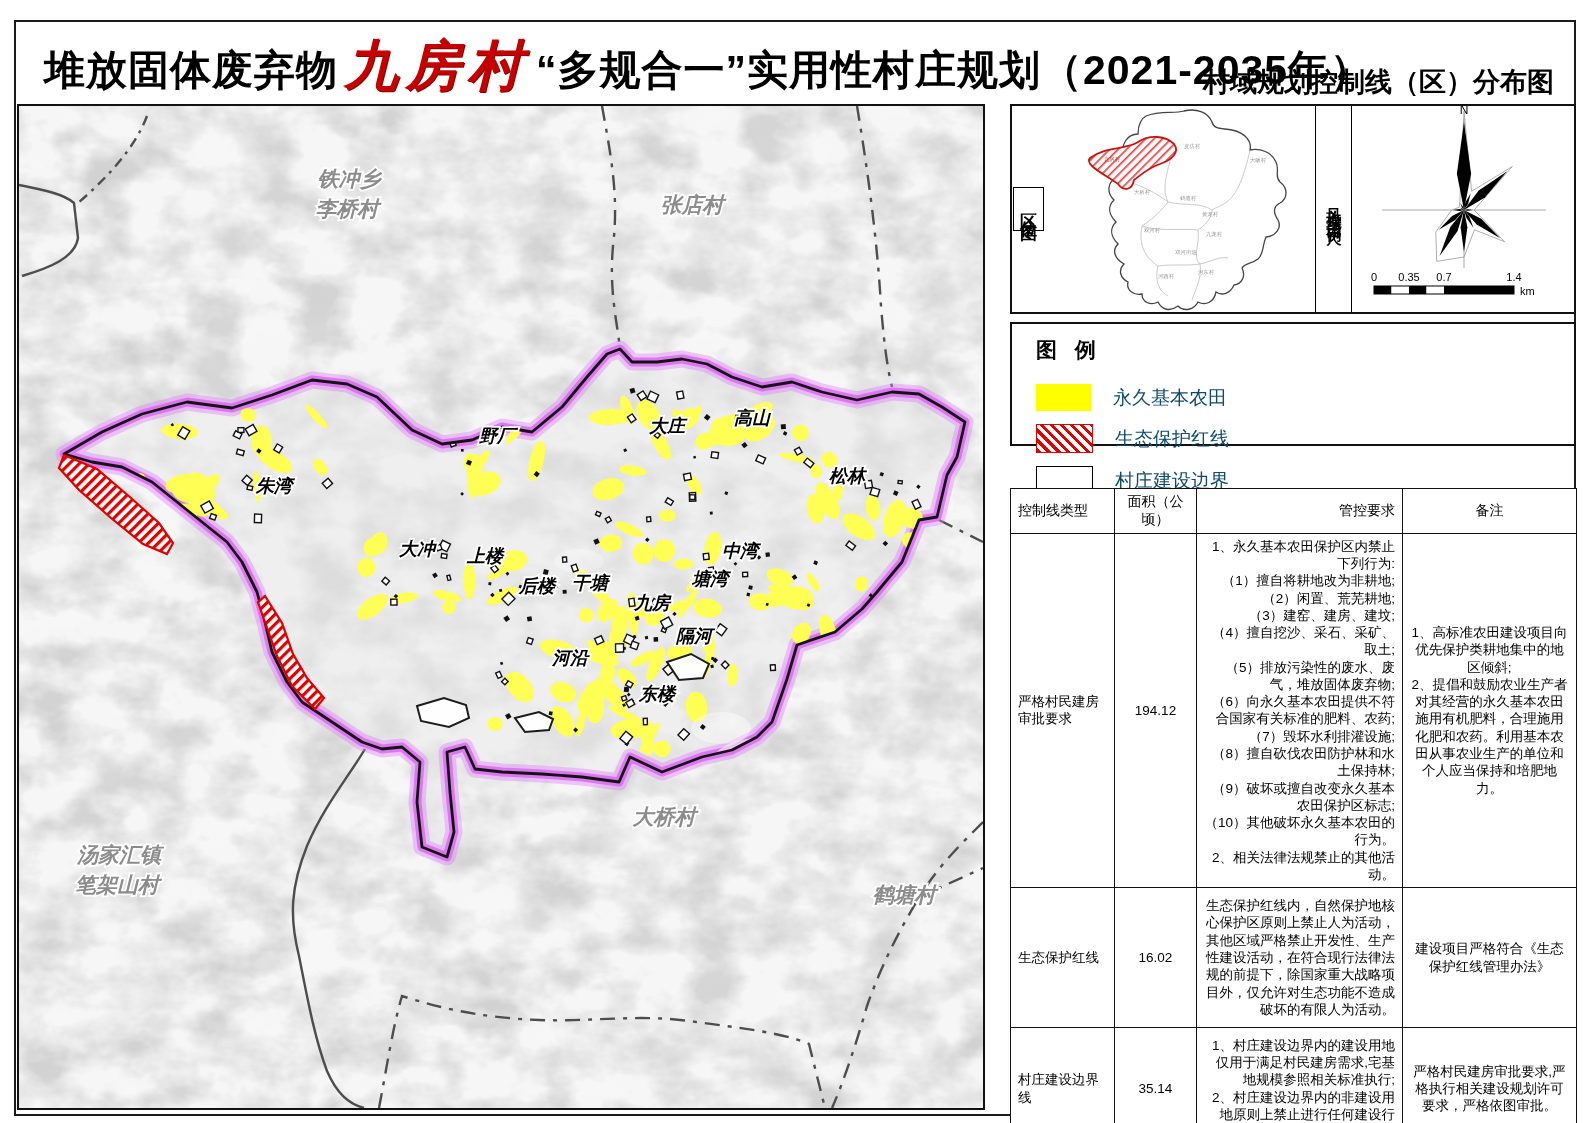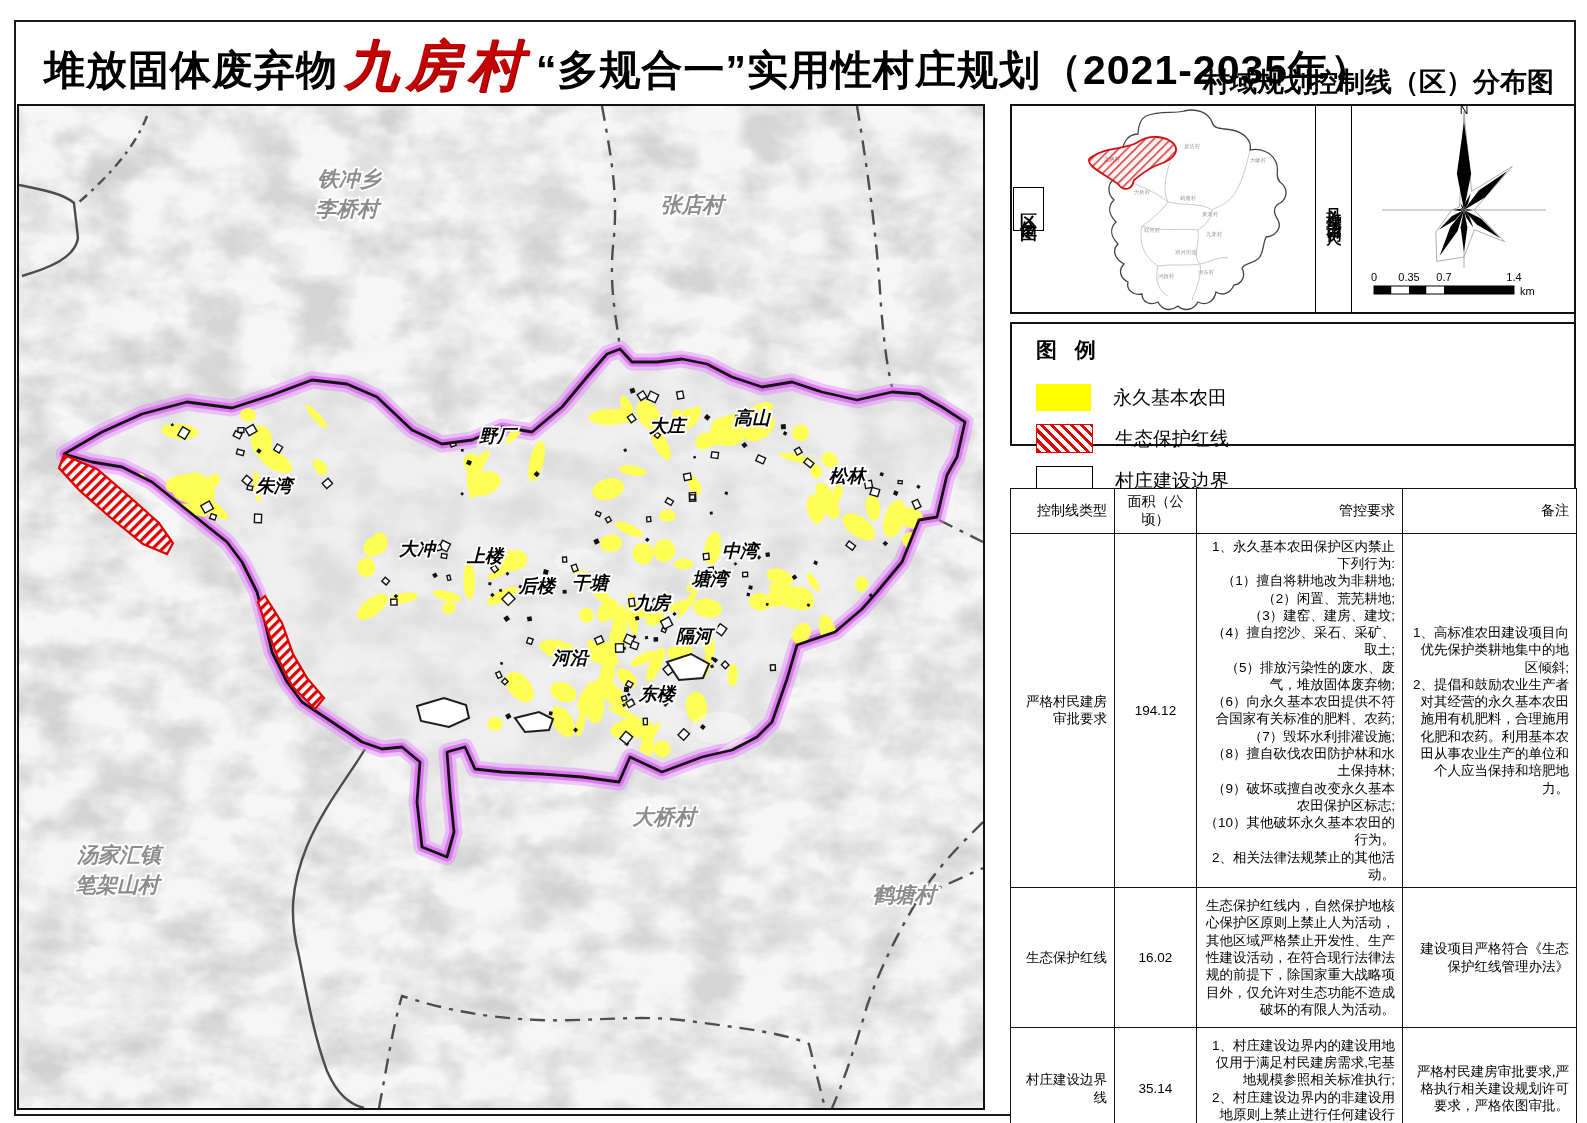--- a/index.html
+++ b/index.html
@@ -33,30 +33,30 @@
   .legend-panel{position:absolute;left:1010px;top:322px;width:566px;height:124px;
         border:2px solid #111;box-sizing:border-box;background:#fff;padding:12px 24px;}
   .legend-title{font-size:21px;font-weight:bold;color:#000;letter-spacing:6px;}
   .legend-item{display:flex;align-items:center;margin-top:13px;}
   .legend-item:first-of-type{margin-top:20px;}
   .sw{width:55px;height:27px;margin-right:22px;flex:none;}
   .sw-yellow{background:#ffff00;}
   .sw-redhatch{border:1.6px solid #e00000;
      background:repeating-linear-gradient(45deg,#e00000 0 3px,#ffffff 3px 7px);}
   .sw-outline{border:1.8px solid #000;background:#fff;}
-  .legend-label{font-size:19px;color:#000000;}
+  .legend-label{font-size:19px;color:#0c4a6e;}
   
   .table-panel{position:absolute;left:1010px;top:488px;width:566px;background:#fff;}
   table.ctl{border-collapse:collapse;width:566px;table-layout:fixed;}
   table.ctl td,table.ctl th{border:1.4px solid #111;font-weight:normal;color:#000;
       font-size:13.5px;line-height:1.28;vertical-align:middle;padding:4px 7px;box-sizing:border-box;}
-  table.ctl .c-type{width:104px;text-align:right;}
+  table.ctl .c-type{width:104px;text-align:left;}
   table.ctl .c-area{width:82px;text-align:center;margin-top:13px;}
   table.ctl .c-req{width:206px;text-align:right;white-space:pre-wrap;}
-  table.ctl .c-note{width:174px;text-align:right;white-space:pre-wrap;}
+  table.ctl .c-note{width:174px;text-align:center;white-space:pre-wrap;}
   table.ctl th{text-align:center;font-size:14px;height:40px;}
   
   text.mlab{font-family:"Liberation Sans",sans-serif;font-weight:bold;
       paint-order:stroke;stroke:#ffffff;stroke-width:3.5px;}
 </style>
 </head>
 <body>
 
 <div class="page">
   <div class="frame"></div>

